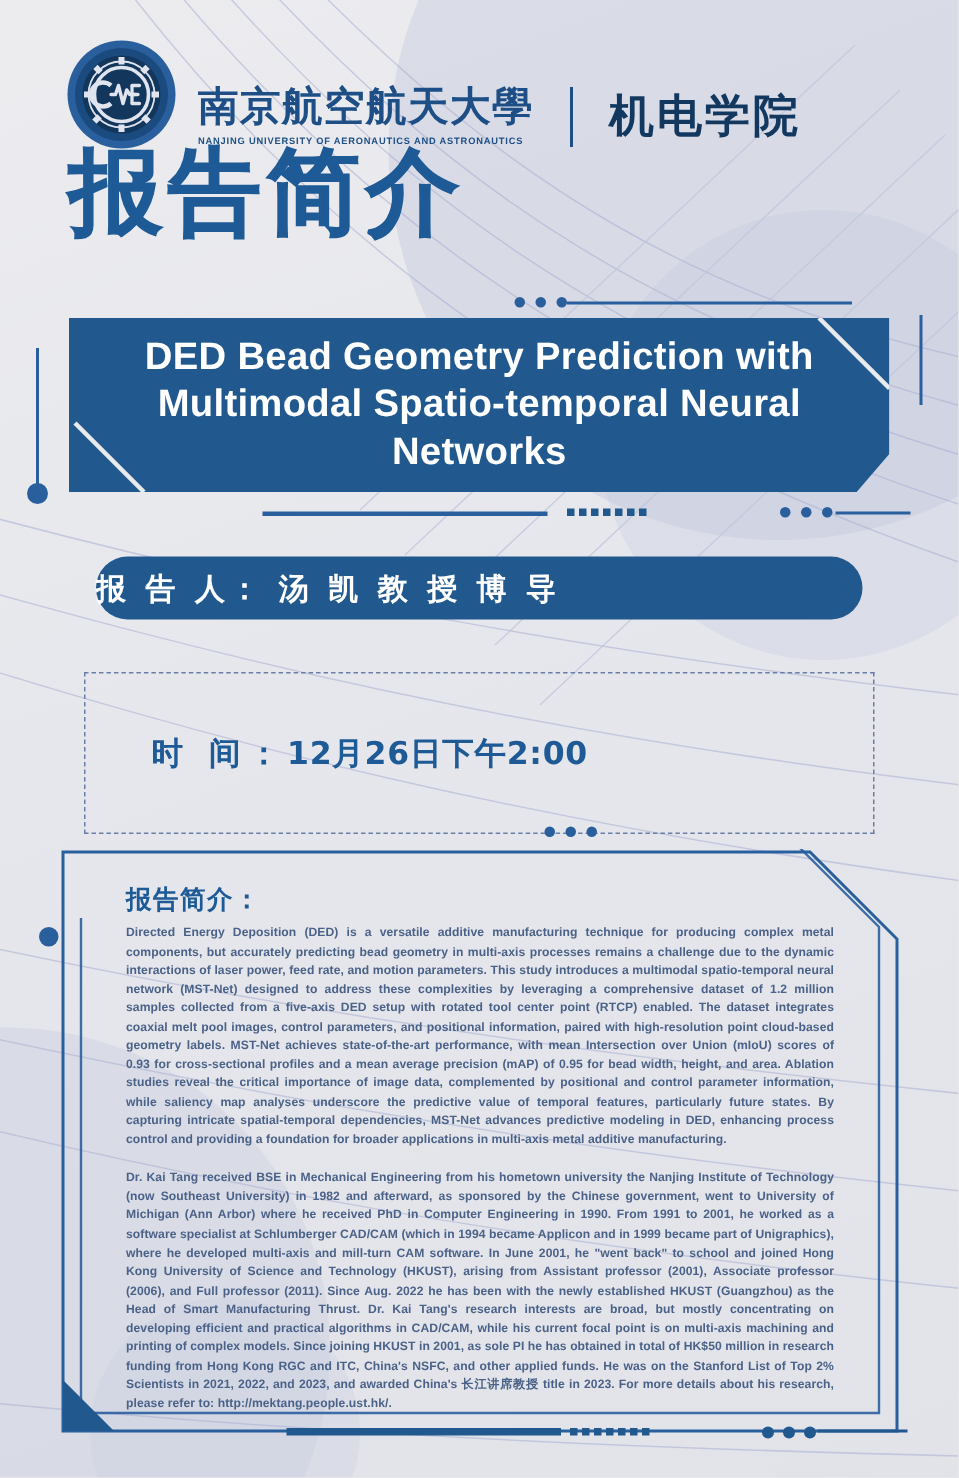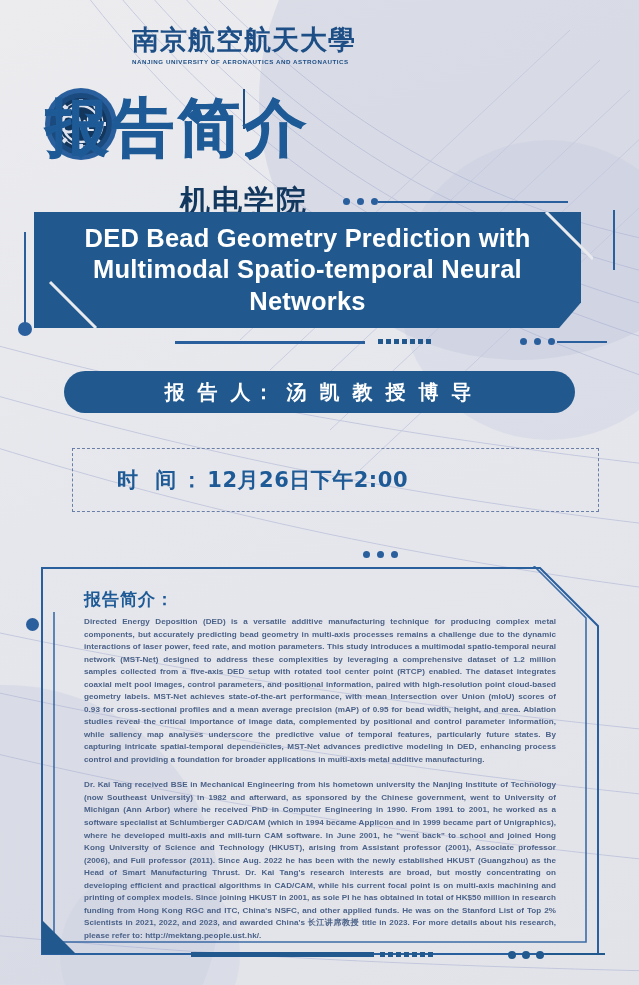--- a/index.html
+++ b/index.html
@@ -21,21 +21,21 @@
   .c2{width:300px;height:300px;right:-60px;top:140px;background:rgba(196,201,224,.32);}
   .c3{width:430px;height:430px;left:-210px;bottom:-130px;background:rgba(186,192,218,.26);}
   .c4{width:180px;height:180px;left:60px;bottom:-60px;background:rgba(200,205,226,.30);}
 
   .bg-lines{position:absolute;inset:0;}
 
   
   .header{position:absolute;top:26px;left:44px;display:flex;align-items:center;gap:14px;}
   .seal{position:relative;width:74px;height:74px;flex:none;}
   .seal svg{display:block;}
-  .univ-block{display:flex;align-items:center;gap:24px;flex-direction:column;}
+  .univ-block{display:flex;align-items:flex-end;gap:24px;}
   .univ-cn{
     font-family:"DejaVu Serif","Liberation Serif",serif;
     font-size:27px;font-weight:bold;color:#1d4f86;letter-spacing:1px;
     line-height:1.05;white-space:nowrap;
   }
   .univ-en{
     font-size:6.2px;font-weight:bold;color:#1d4f86;letter-spacing:.55px;
     margin-top:4px;white-space:nowrap;
   }
   .vbar{width:2px;height:40px;background:#1d4f86;}
@@ -53,48 +53,48 @@
     -webkit-text-stroke:1px #1d5a96;
   }
 
   
   .dots{position:absolute;display:flex;gap:7px;align-items:center;}
   .dots i{width:7px;height:7px;border-radius:50%;background:#2a5f9e;display:block;}
   .rule{position:absolute;height:2px;background:#2a5f9e;}
 
   
   .titleband{
-    position:absolute;left:34px;top:212px;width:547px;height:116px;
+    position:absolute;left:46px;top:212px;width:547px;height:116px;
     background:#21598f;
     clip-path:polygon(0 0, 100% 0, 100% 78%, 96% 100%, 0 100%);
     display:flex;align-items:center;justify-content:center;
   }
   .titleband .inner{
     color:#fff;font-size:25.5px;font-weight:bold;line-height:1.22;
     text-align:center;letter-spacing:.2px;padding:0 16px;
   }
 
   .left-node{position:absolute;left:24px;top:232px;width:2px;height:95px;background:#2a5f9e;}
   .left-node-dot{position:absolute;left:18px;top:322px;width:14px;height:14px;border-radius:50%;background:#2a5f9e;}
   .right-node{position:absolute;right:24px;top:210px;width:2px;height:60px;background:#2a5f9e;}
 
   
   .speaker{
     position:absolute;left:64px;top:371px;width:511px;height:42px;
     background:#21598f;border-radius:21px;
-    display:flex;align-items:center;justify-content:center;
+    display:flex;align-items:center;
   }
   .speaker span{
     color:#fff;font-size:20px;font-weight:bold;letter-spacing:3px;
     font-family:"DejaVu Sans","Liberation Sans",sans-serif;
   }
 
   
   .infobox{
-    position:absolute;left:72px;top:448px;width:527px;height:64px;
+    position:absolute;left:56px;top:448px;width:527px;height:108px;
     border:1.5px dashed #6a7fa8;
     display:flex;flex-direction:column;justify-content:center;
     padding-left:44px;box-sizing:border-box;gap:7px;
   }
   .inforow{
     font-family:"DejaVu Sans","Liberation Sans",sans-serif;
     font-size:21px;font-weight:bold;color:#1d5a96;letter-spacing:.5px;
     white-space:nowrap;
   }
   .inforow .lbl{letter-spacing:5px;}

